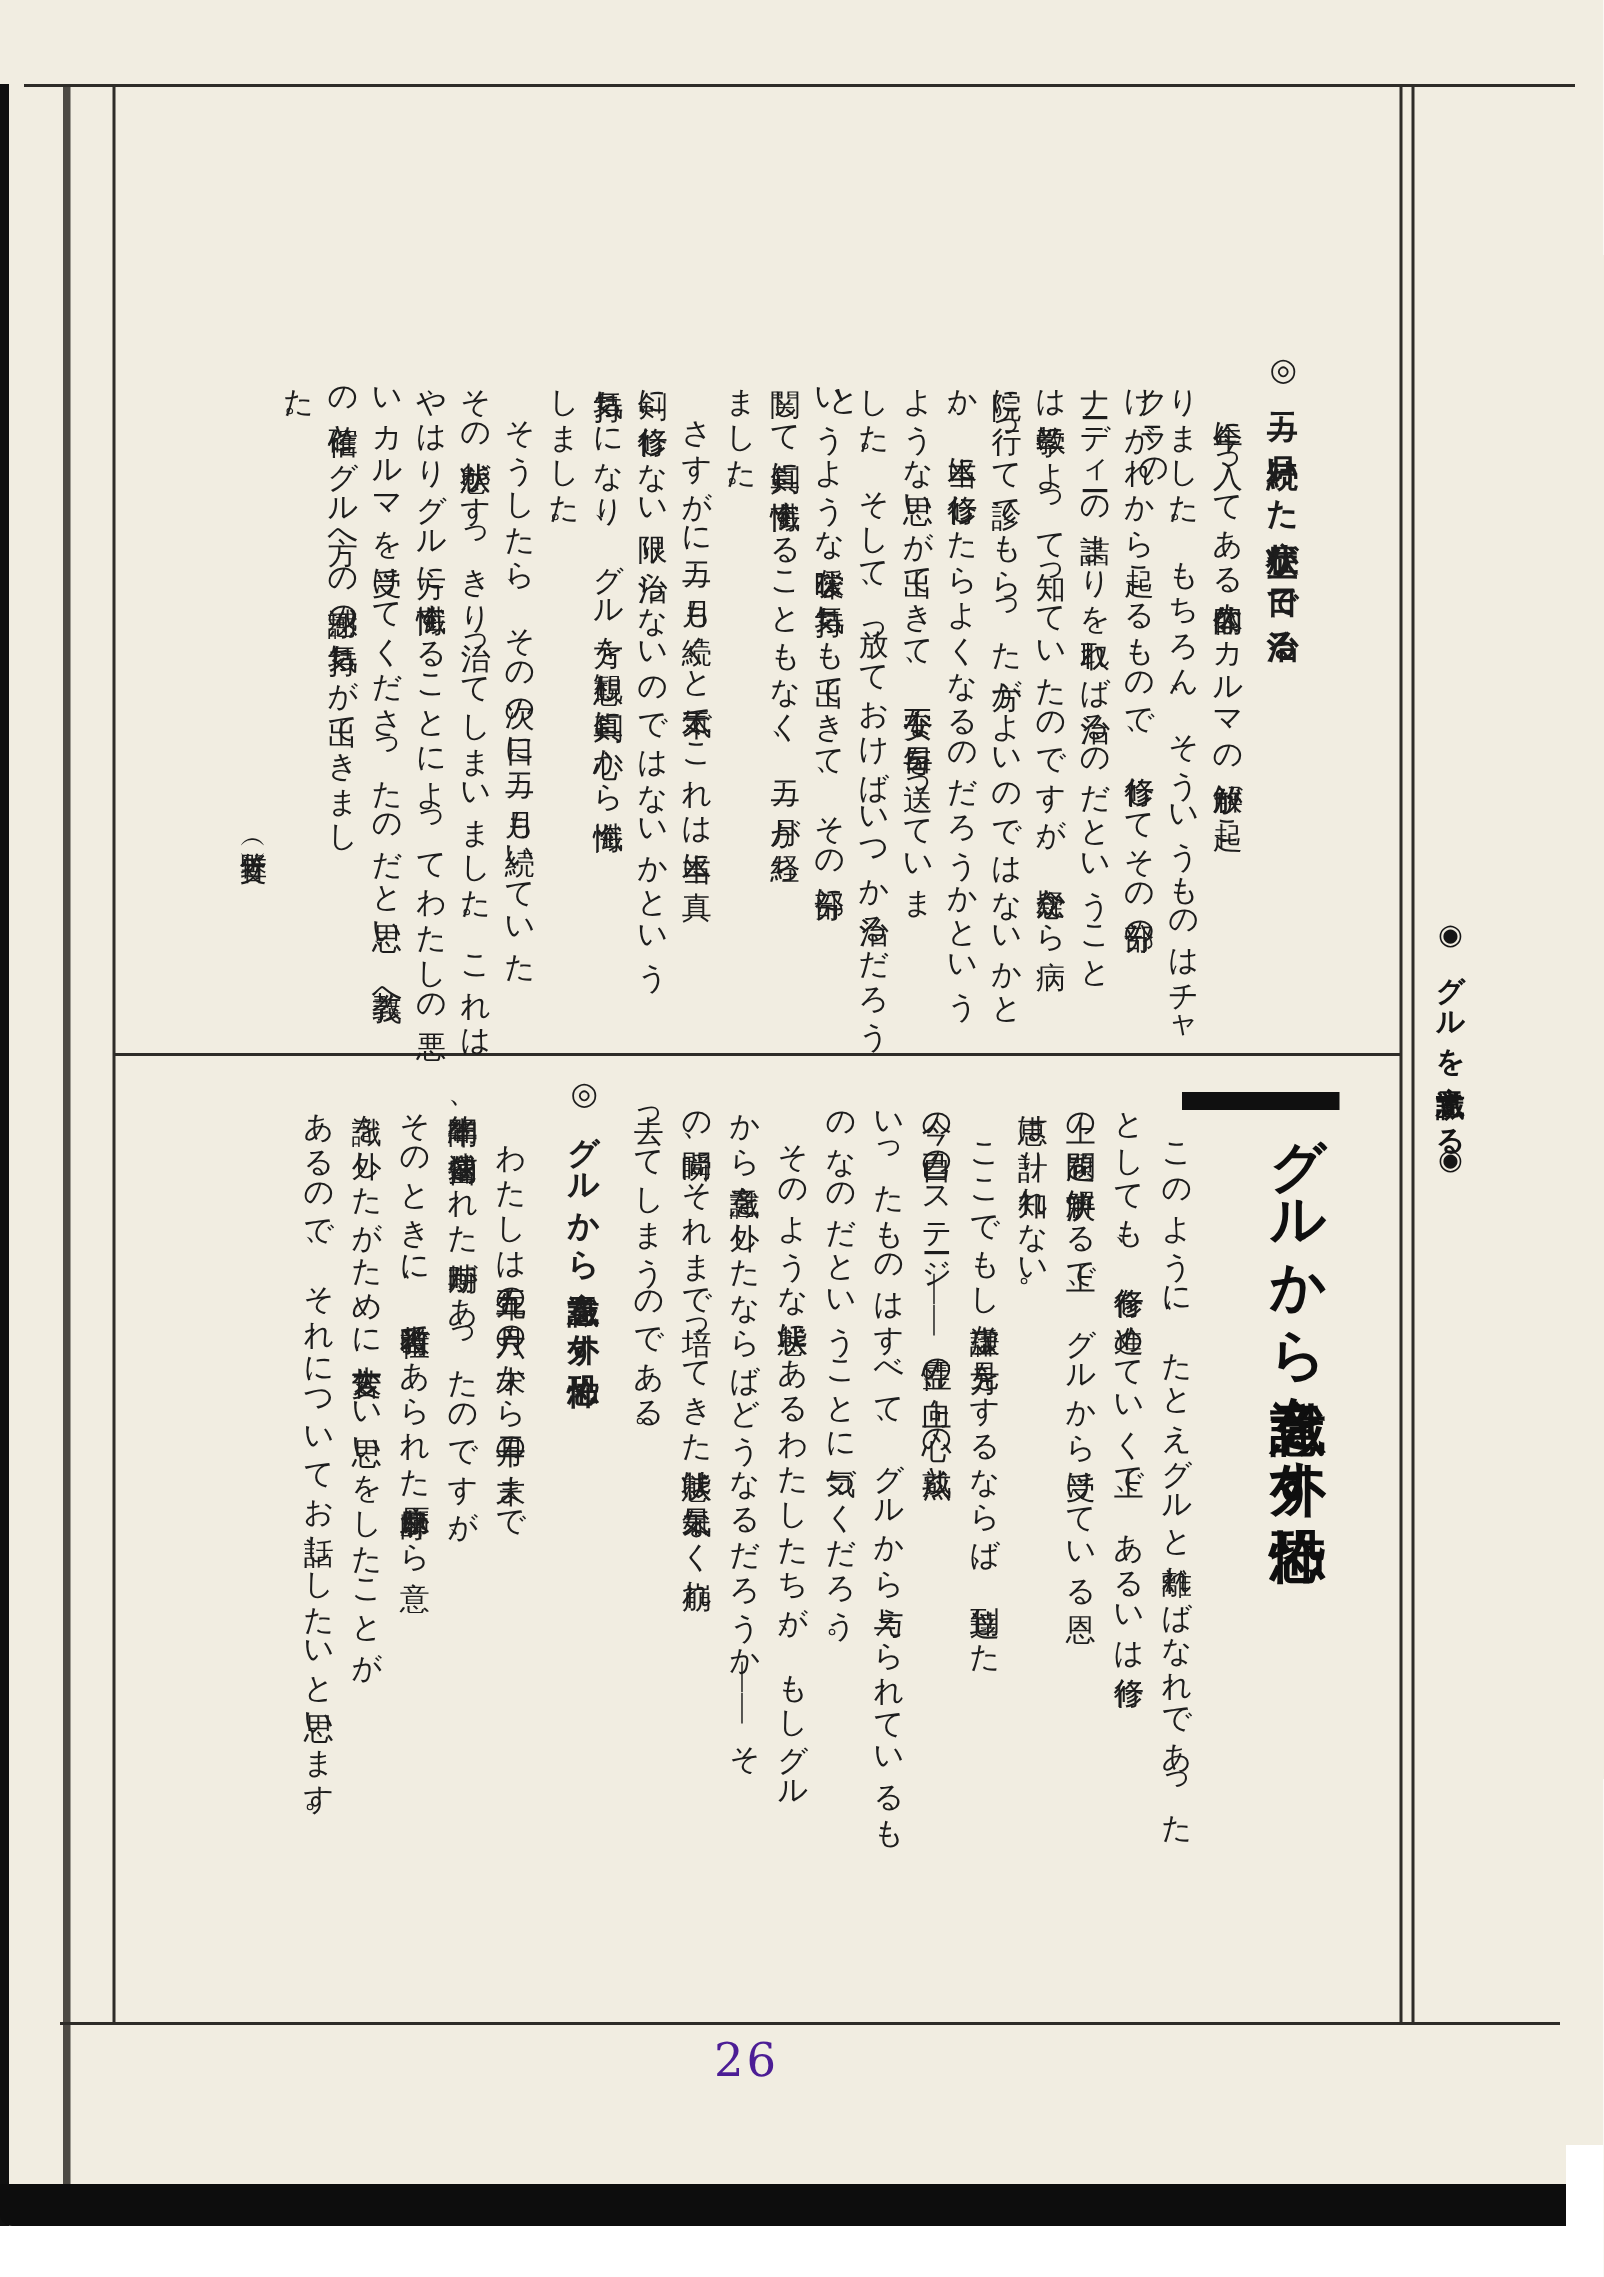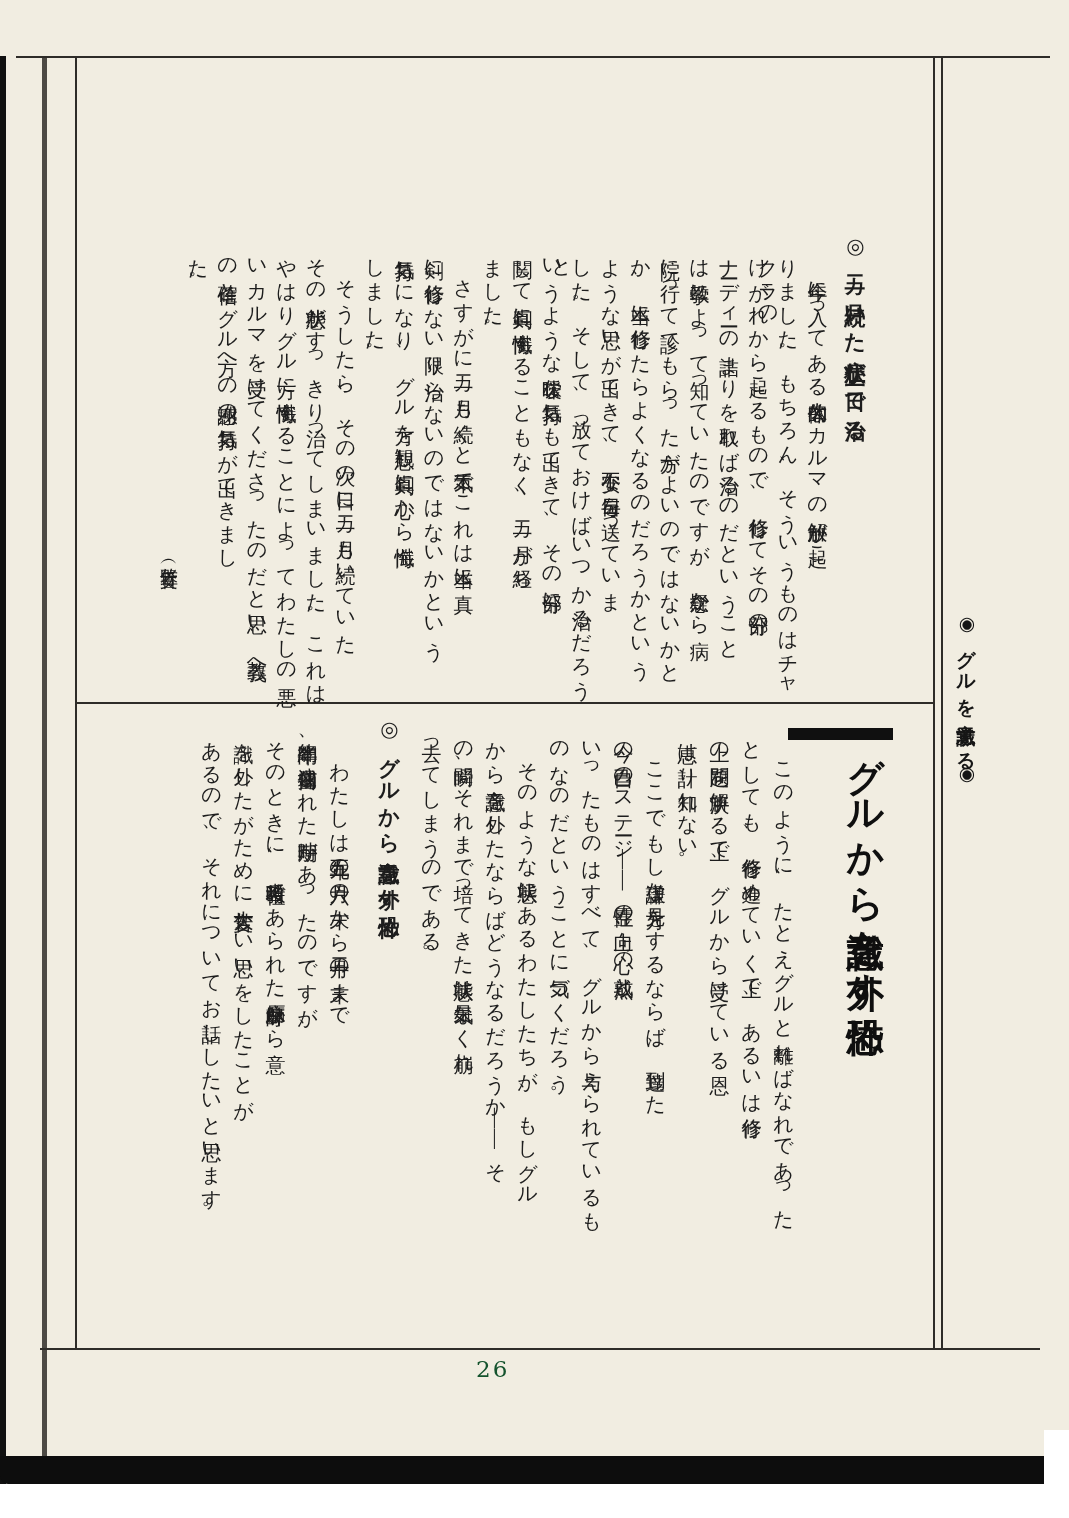--- a/index.html
+++ b/index.html
@@ -23,22 +23,22 @@
     color:#0f0f0f;letter-spacing:0.5px;
   }
   .subheading{font-size:21px;font-weight:bold;width:26px;line-height:26px;
     margin-left:26px;margin-right:20px;letter-spacing:1.5px;}
   .heading-bar{position:absolute;left:788px;top:728px;width:105px;height:12px;background:#101010;}
   .margin-label{
     position:absolute;left:953px;top:612px;writing-mode:vertical-rl;
     font-size:19px;font-weight:bold;letter-spacing:2.5px;color:#161616;
   }
   .page-number{
-    position:absolute;left:476px;top:1356px;font-size:23px;letter-spacing:2px;
-    color:#14532d;font-family:"DejaVu Serif","Liberation Serif",serif;
+    position:absolute;left:476px;top:1356px;font-size:31px;letter-spacing:2px;
+    color:#4c1d95;font-family:"DejaVu Serif","Liberation Serif",serif;
   }
   .scan-left-edge{position:absolute;left:0;top:56px;width:6px;height:1428px;background:#101010;}
   .page-edge-shadow{position:absolute;left:42px;top:58px;width:5px;height:1398px;background:#4d4a44;}
   .bottom-band{position:absolute;left:0;top:1456px;width:1044px;height:28px;background:#0d0d0d;border-bottom-left-radius:8px;}
   .scan-white-bottom{position:absolute;left:0;top:1484px;width:1069px;height:34px;background:#ffffff;}
   .scan-white-corner{position:absolute;left:1044px;top:1430px;width:25px;height:88px;background:#ffffff;}
 </style>
 </head>
 <body>
 

